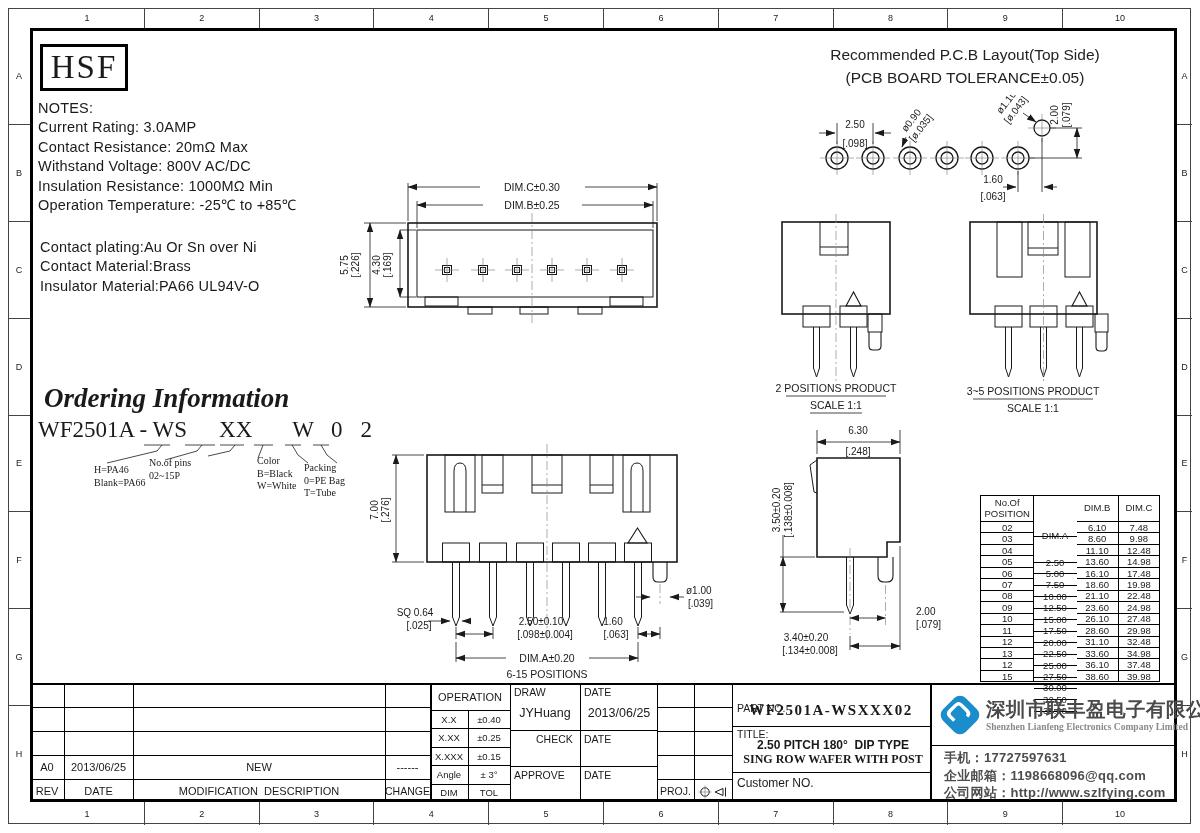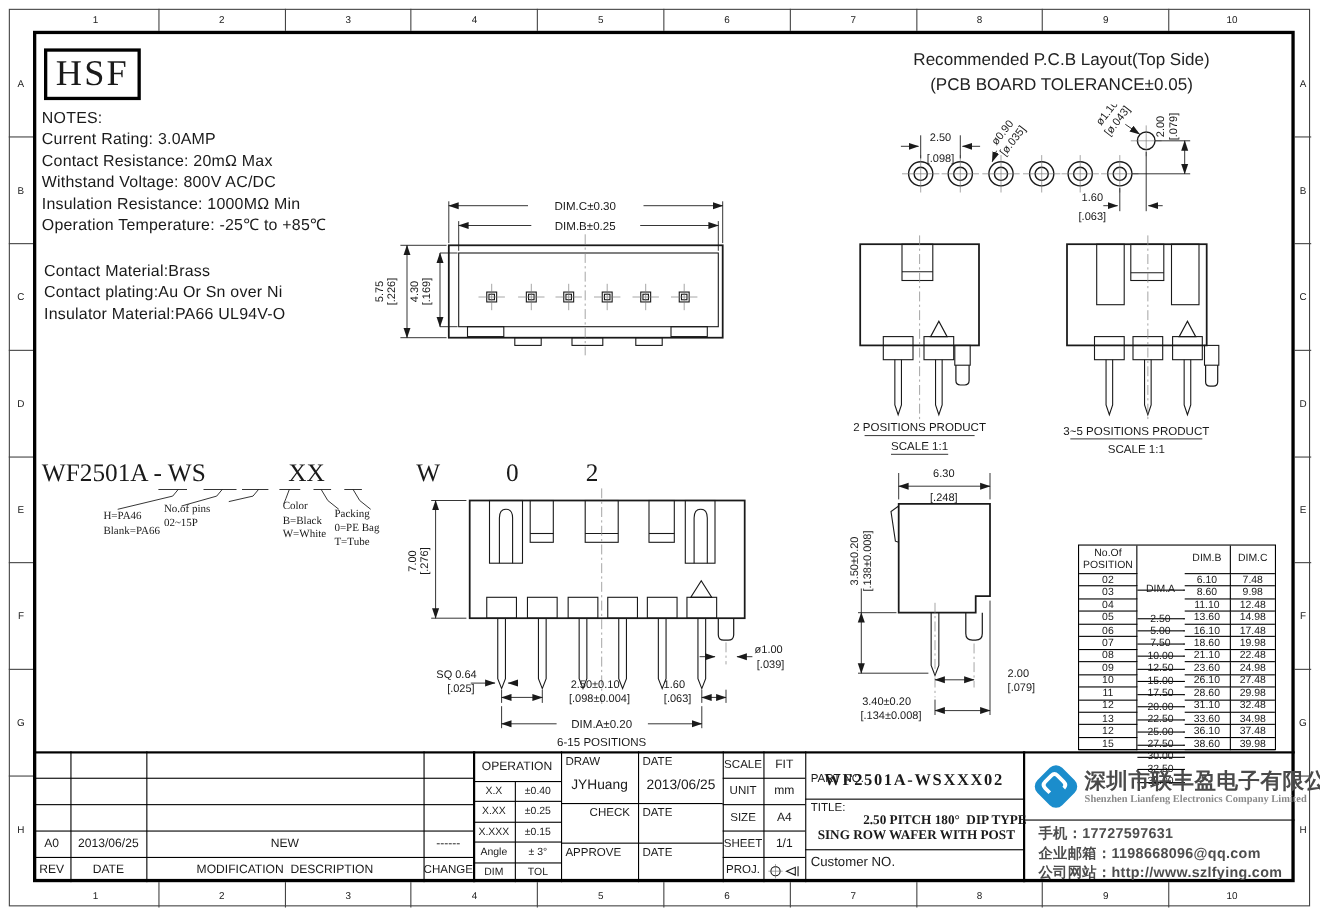--- a/index.html
+++ b/index.html
@@ -17,21 +17,21 @@
   .rstrip.h .rcell:last-child{border-right:none;}
   .rstrip.v .rcell{border-bottom:1px solid #444;}
   .rstrip.v .rcell:last-child{border-bottom:none;}
   .hsf{position:absolute;left:40px;top:44px;width:88px;height:47px;border:3px solid #000;box-sizing:border-box;
        display:flex;align-items:center;justify-content:center;font-family:"Liberation Serif",serif;
        font-size:33px;letter-spacing:2px;}
   .notes{position:absolute;left:38px;top:99px;font-size:14.5px;line-height:19.4px;letter-spacing:.2px;}
   .mats{position:absolute;left:40px;top:238px;font-size:14.5px;line-height:19.4px;letter-spacing:.2px;}
   .pcbtitle{position:absolute;left:760px;top:43px;width:410px;text-align:center;font-size:15.5px;line-height:23px;color:#222;}
   .ordtitle{position:absolute;left:44px;top:383px;font-family:"Liberation Serif",serif;font-style:italic;font-weight:bold;font-size:27px;}
-  .ordcode{position:absolute;left:38px;top:417px;font-family:"Liberation Serif",serif;font-size:23px;display:flex;align-items:center;gap:43px;}
+  .ordcode{position:absolute;left:38px;top:417px;font-family:"Liberation Serif",serif;font-size:23px;display:flex;align-items:center;}
   .legend{position:absolute;font-family:"Liberation Serif",serif;font-size:10px;line-height:12.5px;}
   .ptable{position:absolute;left:980px;top:495px;width:180px;height:187px;border:1.5px solid #000;box-sizing:border-box;font-size:9.5px;}
   .ptable .hrow{display:flex;height:26px;}
   .ptable .hcell{border-right:1px solid #000;border-bottom:1px solid #000;box-sizing:border-box;display:flex;flex-direction:column;align-items:center;justify-content:center;line-height:10.5px;font-size:9.5px;}
   .ptable .brow{display:flex;height:11.46px;}
   .ptable .bcell{border-right:1px solid #000;border-bottom:1px solid #000;box-sizing:border-box;display:flex;align-items:center;justify-content:center;font-size:9.5px;}
   .ptable .c1{width:57px;} .ptable .c2{width:45px;margin-top:40px;} .ptable .c3{width:45px;} .ptable .c4{width:43px;}
   .ptable .c4{border-right:none!important;}
   .tb-lab{position:absolute;font-size:10.5px;}
   .tb-cell{position:absolute;display:flex;align-items:center;justify-content:center;}
@@ -121,22 +121,22 @@
     <div>NOTES:</div>
     <div>
         <div>Current Rating: 3.0AMP</div>
         <div>Contact Resistance: 20mΩ Max</div>
         <div>Withstand Voltage: 800V AC/DC</div>
         <div>Insulation Resistance: 1000MΩ Min</div>
         <div>Operation Temperature: -25℃ to +85℃</div>
       </div>
   </div>
   <div class="mats">
+      <div>Contact plating:Au Or Sn over Ni</div>
       <div>Contact Material:Brass</div>
-      <div>Contact plating:Au Or Sn over Ni</div>
       <div>Insulator Material:PA66 UL94V-O</div>
     </div>
 
   <div class="pcbtitle">
     <div>Recommended P.C.B Layout(Top Side)</div>
     <div>(PCB BOARD TOLERANCE±0.05)</div>
   </div>
 
   <svg class="abs" style="left:790px;top:95px;" width="400" height="120">
     <g class="ol" stroke-width="1.3">
@@ -332,20 +332,21 @@
       <line class="dl" x1="26" y1="186" x2="126" y2="186"></line>
       <text class="dimt" x="76" y="199" text-anchor="middle">SCALE 1:1</text>
       <line class="dl" x1="50" y1="203" x2="102" y2="203"></line>
       <text class="dimt" x="273" y="185" text-anchor="middle">3~5 POSITIONS PRODUCT</text>
       <line class="dl" x1="213" y1="189" x2="333" y2="189"></line>
       <text class="dimt" x="273" y="202" text-anchor="middle">SCALE 1:1</text>
       <line class="dl" x1="247" y1="206" x2="299" y2="206"></line>
     </g>
   </svg>
 
+  <div class="ordtitle">Ordering Information</div>
   <div class="ordcode">
     <span>WF2501A - WS</span>
     <span style="margin-left:32px;">XX</span>
     <span style="margin-left:40px;">W</span>
     <span style="margin-left:17px;">0</span>
     <span style="margin-left:18px;">2</span>
   </div>
   <svg class="abs" style="left:30px;top:443px;" width="340" height="26">
     <g class="dl">
       <path d="M114,2 H140 M132,2 L127,8 L77,20"></path>
@@ -642,53 +643,35 @@
 
   <div class="abs tb-lab" style="left:514px;top:686px;">DRAW</div>
   <div class="tb-cell" style="left:510px;top:699px;width:70px;height:27px;font-size:12.5px;">JYHuang</div>
   <div class="abs tb-lab" style="left:584px;top:686px;">DATE</div>
   <div class="tb-cell" style="left:581px;top:699px;width:76px;height:27px;font-size:12.5px;">2013/06/25</div>
   <div class="abs tb-lab" style="left:536px;top:733px;">CHECK</div>
   <div class="abs tb-lab" style="left:584px;top:733px;">DATE</div>
   <div class="abs tb-lab" style="left:514px;top:769px;">APPROVE</div>
   <div class="abs tb-lab" style="left:584px;top:769px;">DATE</div>
 
-  <div class="inforows">
-      <div class="inforow">
-      <span class="a">SCALE</span>
-      <span class="b">FIT</span>
-    </div>
-      <div class="inforow">
-      <span class="a">UNIT</span>
-      <span class="b">mm</span>
-    </div>
-      <div class="inforow">
-      <span class="a">SIZE</span>
-      <span class="b">A4</span>
-    </div>
-      <div class="inforow">
-      <span class="a">SHEET</span>
-      <span class="b">1/1</span>
-    </div>
-    </div>
   <div class="tb-cell" style="left:657px;top:779px;width:37px;height:23px;font-size:10.5px;">PROJ.</div>
   <svg class="abs" style="left:698px;top:785px;" width="32" height="14">
     <g class="ol" stroke-width="1">
       <circle cx="7" cy="7" r="4.2"></circle>
       <line class="thin" x1="0.5" y1="7" x2="13.5" y2="7"></line>
         <line class="thin" x1="7" y1="0.5" x2="7" y2="13.5"></line>
       <path d="M17,7 L25,3.5 V10.5 Z"></path>
       <line x1="27.5" y1="2.5" x2="27.5" y2="11.5"></line>
     </g>
   </svg>
 
   <div class="abs tb-lab" style="left:737px;top:686px;margin-top:16px;">PART NO.</div>
   <div class="tb-cell" style="left:732px;top:700px;width:198px;height:20px;font-family:'Liberation Serif',serif;font-weight:bold;font-size:15px;letter-spacing:1.5px;">WF2501A-WSXXX02</div>
   <div class="abs tb-lab" style="left:737px;top:728px;">TITLE:</div>
-  <div class="tb-cell" style="left:764px;top:738px;width:190px;height:14px;font-family:Liberation Serif, serif;font-weight:bold;font-size:12px;white-space:pre;">2.50 PITCH 180°  DIP TYPE</div>
+  <div class="tb-cell" style="left:738px;top:738px;width:190px;height:14px;font-family:Liberation Sans, sans-serif;font-weight:bold;font-size:12px;white-space:pre;">2.50 PITCH 180°  DIP TYPE</div>
   <div class="tb-cell" style="left:738px;top:752px;width:190px;height:14px;font-family:'Liberation Serif',serif;font-weight:bold;font-size:12px;">SING ROW WAFER WITH POST</div>
   <div class="abs" style="left:737px;top:776px;font-size:12px;">Customer NO.</div>
 
   <svg class="abs" style="left:938px;top:693px;" width="44" height="44">
     <g transform="rotate(45 22 22)">
       <rect x="6" y="6" width="32" height="32" rx="8" fill="#1b8dcc"></rect>
       <path d="M28,18 q0,-4 -4,-4 h-8 q-4,0 -4,4 v8 q0,4 4,4 h6" stroke="#fff" stroke-width="3.4" fill="none"></path>
     </g>
   </svg>
   <div class="abs" style="left:986px;top:696px;width:190px;font-size:19.5px;font-weight:bold;color:#4a4a4a;letter-spacing:.5px;white-space:nowrap;">深圳市联丰盈电子有限公司</div>

